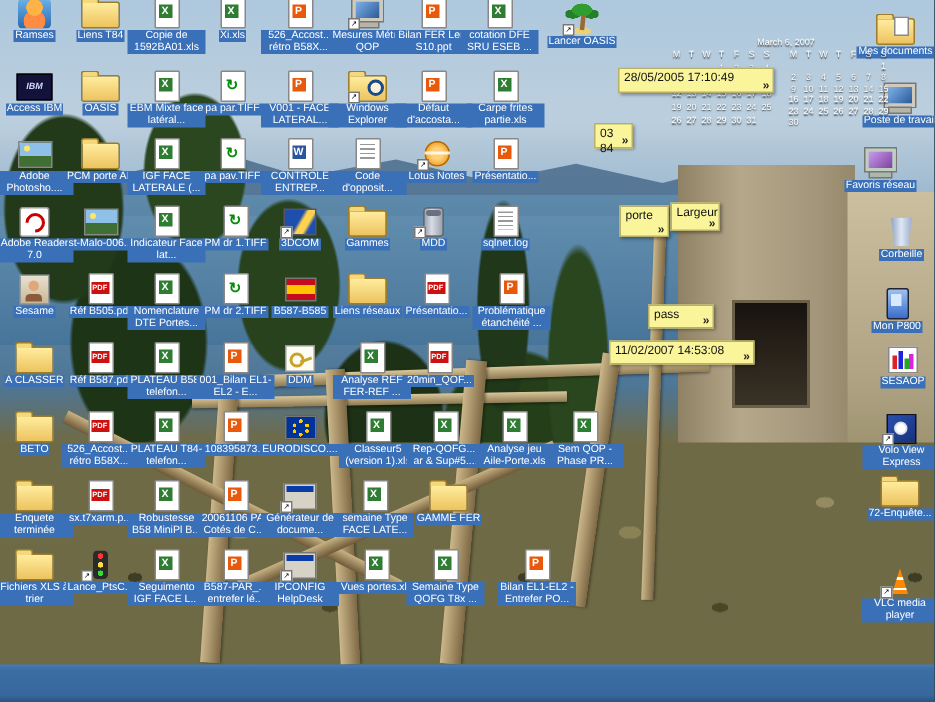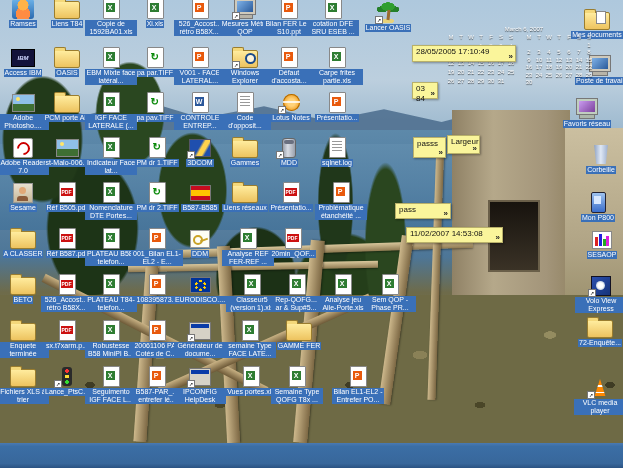--- a/index.html
+++ b/index.html
@@ -777,33 +777,33 @@
           <div class="sc-arrow">↗</div>
         </div>
         <div class="ilabel">VLC media player</div>
       </div>
     </div>
   <div id="notes-layer">
       <div class="note" style="left: 412px; top: 45px; width: 104px; height: 17px;">
         <div>28/05/2005 17:10:49</div>
         <div class="mark">»</div>
       </div>
-      <div class="note" style="left: 412px; top: 82px; width: 26px; height: 17px;">
+      <div class="note" style="left: 396px; top: 82px; width: 26px; height: 17px;">
         <div>03 84</div>
         <div class="mark">»</div>
       </div>
       <div class="note" style="left: 413px; top: 137px; width: 33px; height: 21px;">
-        <div>passs</div>
+        <div>porte</div>
         <div class="mark">»</div>
       </div>
       <div class="note" style="left: 447px; top: 135px; width: 33px; height: 19px;">
         <div>Largeur</div>
         <div class="mark">»</div>
       </div>
-      <div class="note" style="left: 395px; top: 203px; width: 56px; height: 16px;">
+      <div class="note" style="left: 432px; top: 203px; width: 44px; height: 16px;">
         <div>pass</div>
         <div class="mark">»</div>
       </div>
       <div class="note" style="left: 406px; top: 227px; width: 97px; height: 16px;">
         <div>11/02/2007 14:53:08</div>
         <div class="mark">»</div>
       </div>
     </div>
 
   <div id="taskbar"></div>

